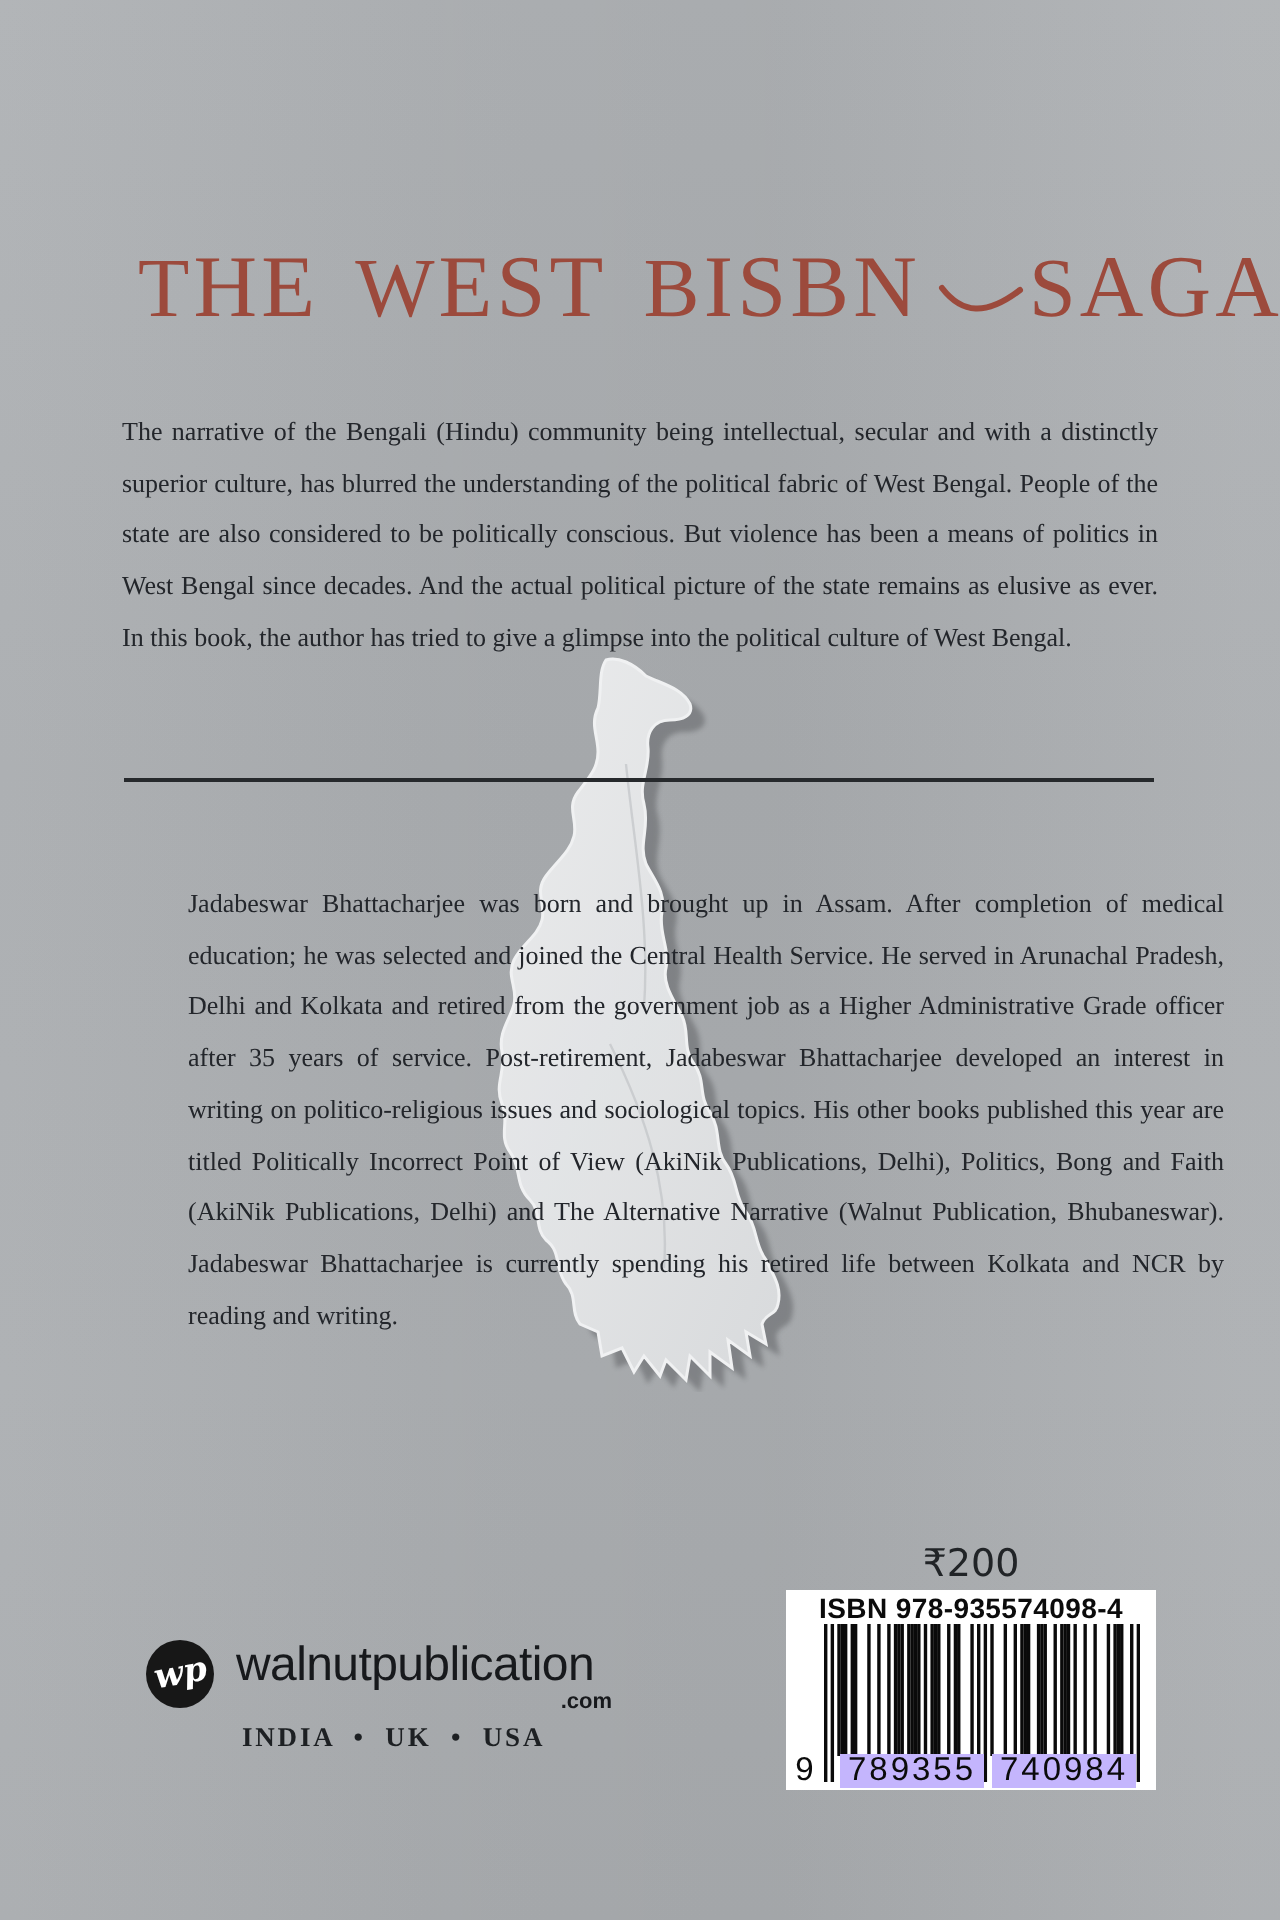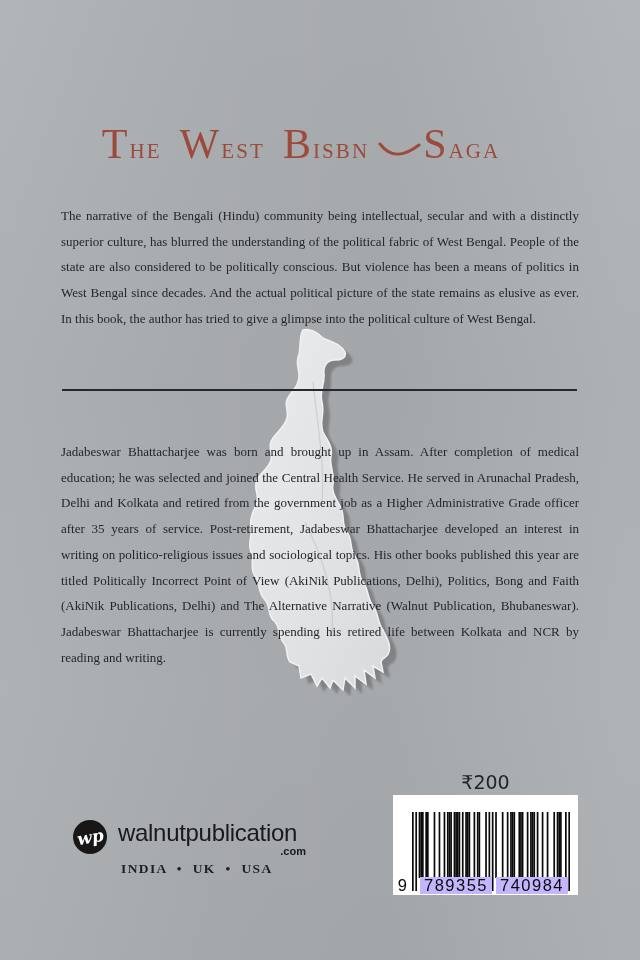--- a/index.html
+++ b/index.html
@@ -18,30 +18,30 @@
   #map-wrap{position:absolute;left:243px;top:326px;width:170px;height:370px;opacity:.92;}
   
   #title{
     position:absolute;left:60px;top:118px;width:520px;
     text-align:center;padding-right:38px;box-sizing:border-box;
     color:#9c4a3c;font-family:"Liberation Serif",serif;font-weight:400;
     white-space:nowrap;
   }
   #title .w{display:inline-block;margin:0 9px;letter-spacing:.13em;}
   #title .ini{font-size:42px;line-height:52px;}
-  #title .rest{font-size:21px;line-height:52px;}
+  #title .rest{font-size:44px;line-height:52px;}
   #title svg.swash{vertical-align:-2px;margin-right:-8px;}
   
   .para{
     position:absolute;left:61px;width:518px;
     color:#23262b;font-size:13px;line-height:25.7px;
     text-align:justify;
   }
   #synopsis{top:190px;}
-  #bio{top:426px;}
+  #bio{top:426px;margin-left:33px;}
   #divider{
     position:absolute;left:62px;top:389px;width:515px;height:2px;
     background:#26292c;
   }
   
   #price{
     position:absolute;left:393px;top:771px;width:185px;text-align:center;
     font-family:"DejaVu Sans",sans-serif;font-size:19px;color:#212427;
   }
   #barcode-box{
@@ -116,20 +116,21 @@
 
   <p id="synopsis" class="para">The narrative of the Bengali (Hindu) community being intellectual, secular and with a distinctly superior culture, has blurred the understanding of the political fabric of West Bengal. People of the state are also considered to be politically conscious. But violence has been a means of politics in West Bengal since decades. And the actual political picture of the state remains as elusive as ever. In this book, the author has tried to give a glimpse into the political culture of West Bengal.</p>
 
   <div id="divider"></div>
 
   <p id="bio" class="para">Jadabeswar Bhattacharjee was born and brought up in Assam. After completion of medical education; he was selected and joined the Central Health Service. He served in Arunachal Pradesh, Delhi and Kolkata and retired from the government job as a Higher Administrative Grade officer after 35 years of service. Post-retirement, Jadabeswar Bhattacharjee developed an interest in writing on politico-religious issues and sociological topics. His other books published this year are titled Politically Incorrect Point of View (AkiNik Publications, Delhi), Politics, Bong and Faith (AkiNik Publications, Delhi) and The Alternative Narrative (Walnut Publication, Bhubaneswar). Jadabeswar Bhattacharjee is currently spending his retired life between Kolkata and NCR by reading and writing.</p>
 
   <div id="price">₹200</div>
 
   <div id="barcode-box">
+    <div id="isbn-label">ISBN 978-935574098-4</div>
     <svg id="bars" viewBox="0 0 95 79" preserveAspectRatio="none" xmlns="http://www.w3.org/2000/svg">
         <rect x="0" y="0" width="1.02" height="79" fill="#0a0a0a"></rect>
         <rect x="2" y="0" width="1.02" height="79" fill="#0a0a0a"></rect>
         <rect x="4" y="0" width="1.02" height="66" fill="#0a0a0a"></rect>
         <rect x="5" y="0" width="1.02" height="66" fill="#0a0a0a"></rect>
         <rect x="6" y="0" width="1.02" height="66" fill="#0a0a0a"></rect>
         <rect x="8" y="0" width="1.02" height="66" fill="#0a0a0a"></rect>
         <rect x="9" y="0" width="1.02" height="66" fill="#0a0a0a"></rect>
         <rect x="13" y="0" width="1.02" height="66" fill="#0a0a0a"></rect>
         <rect x="16" y="0" width="1.02" height="66" fill="#0a0a0a"></rect>

